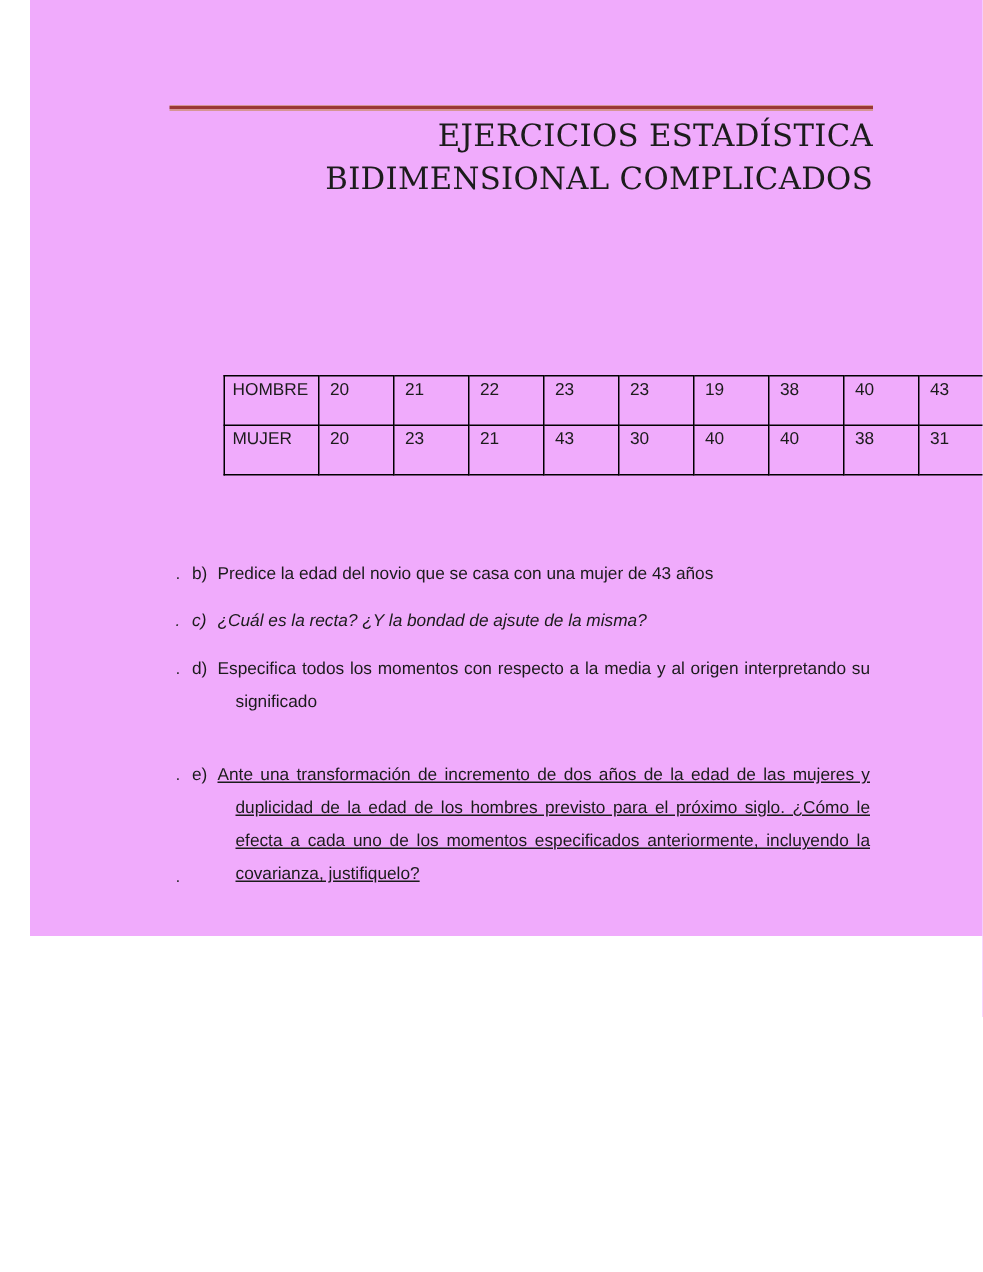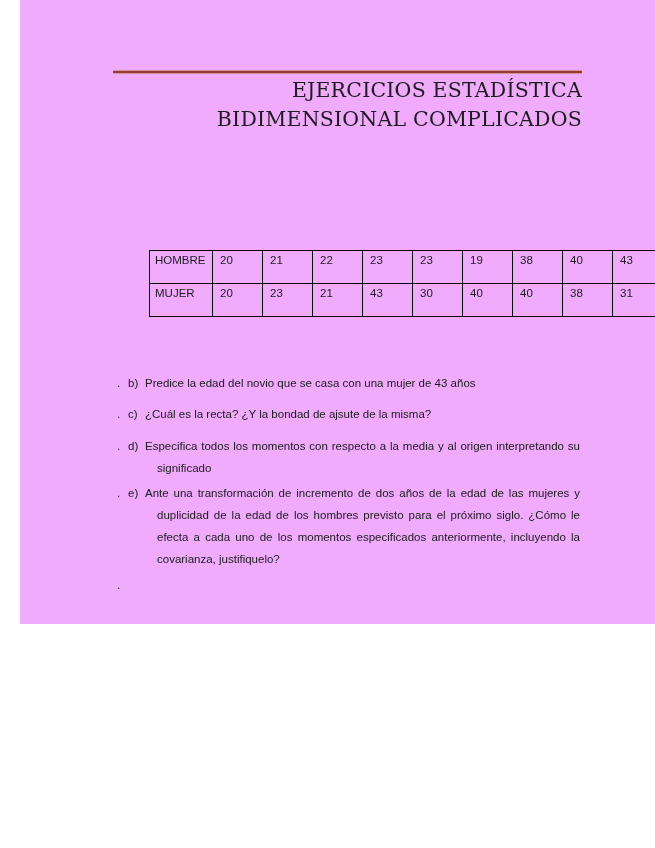--- a/index.html
+++ b/index.html
@@ -89,23 +89,23 @@
     color: #2e2e2e;
     text-indent: 0;
   }
   .marker {
     display: inline-block;
     width: 17px;
     text-indent: 0;
   }
   .q-a { top: 340px; }
   .q-b { top: 372px; }
-  .q-c { top: 403px; }
+  .q-c { top: 403px; font-style: italic; }
   .q-d { top: 435px; }
-  .q-e { top: 482px; }
+  .q-e { top: 506px; text-decoration: underline; }
   .q-trailing { top: 574px; }
 </style>
 </head>
 <body>
 
 <div class="page">
 
   <div class="rule"></div>
 
   <div class="title">

